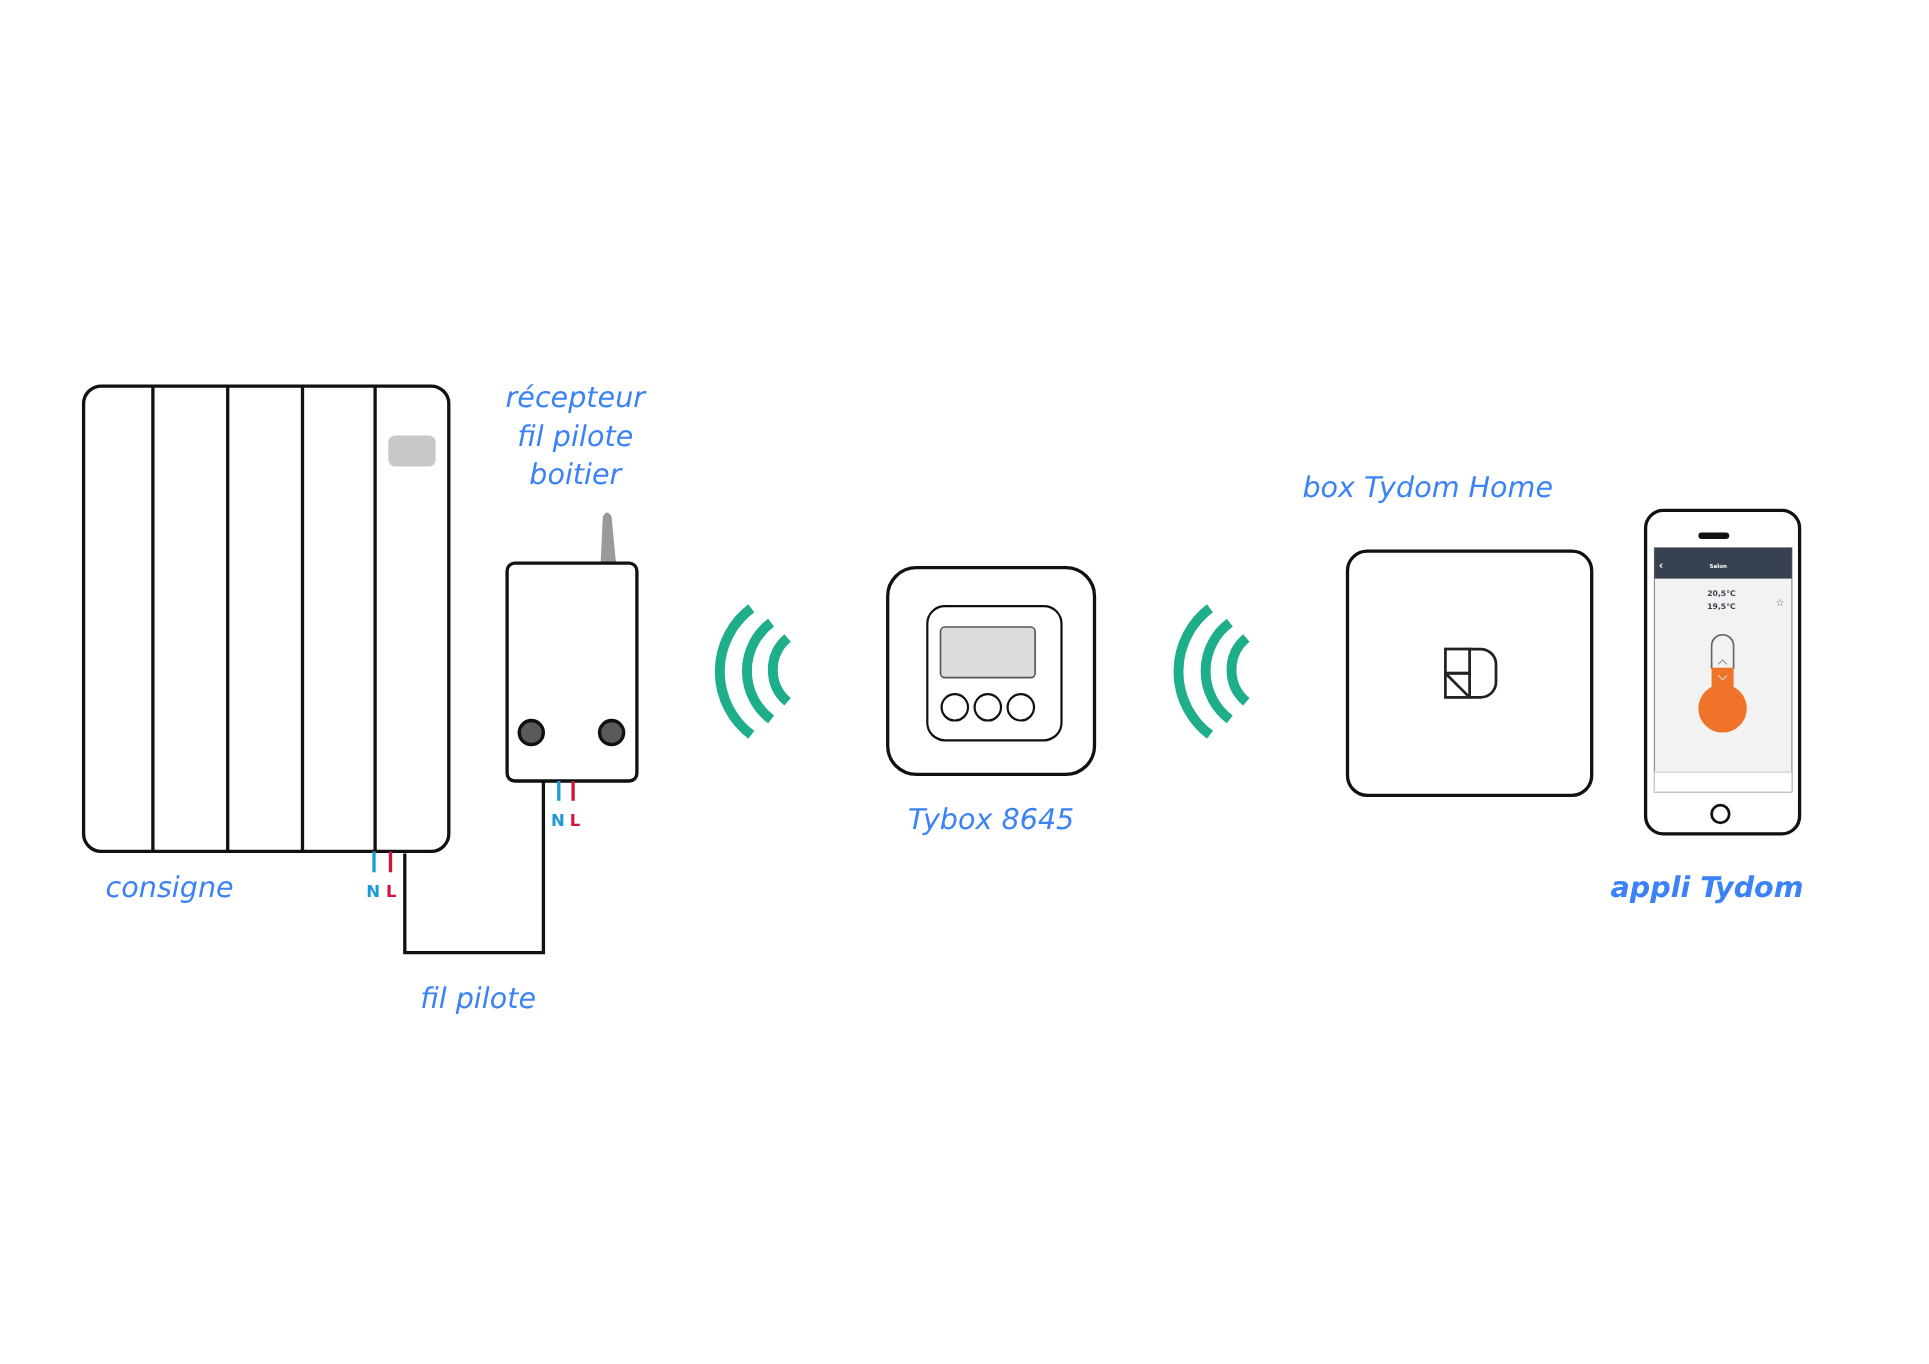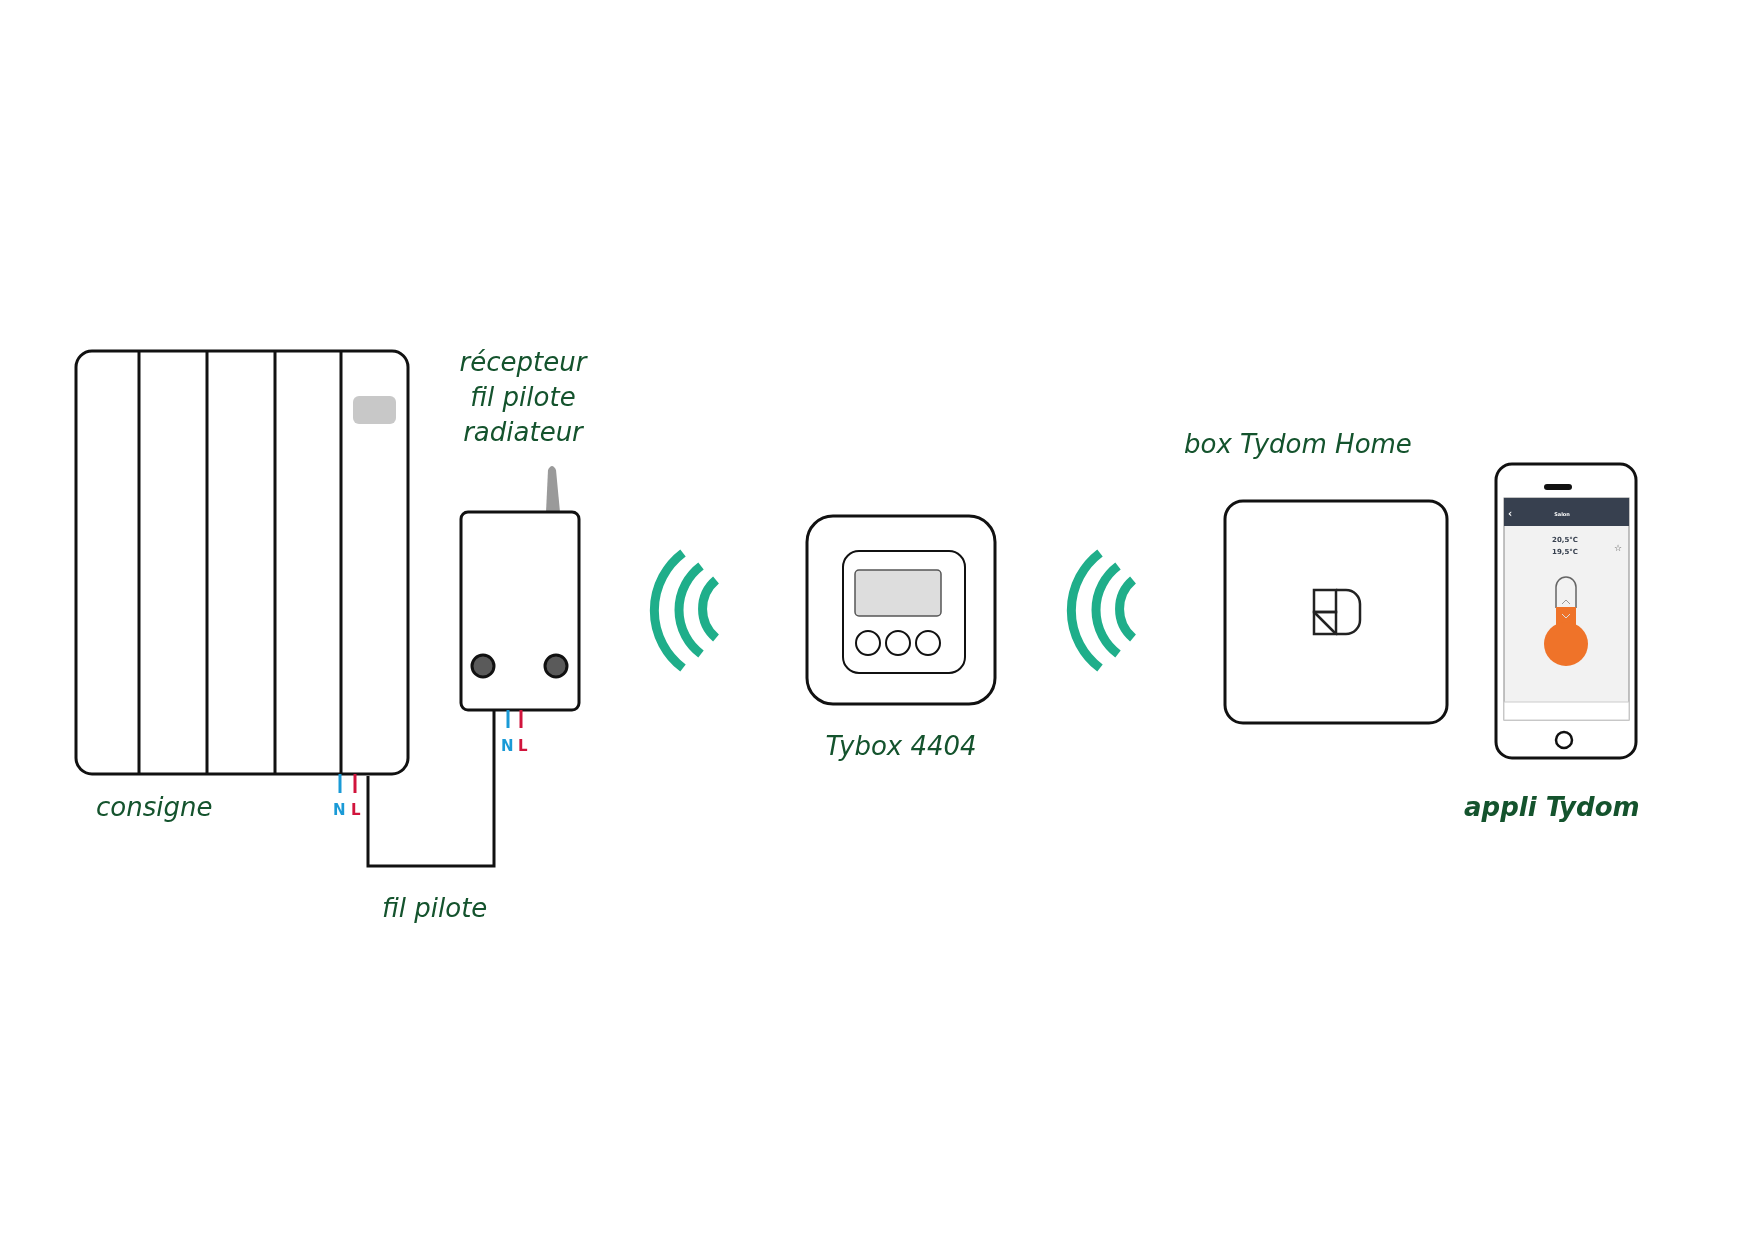--- a/index.html
+++ b/index.html
@@ -1,20 +1,20 @@
 <!DOCTYPE html>
 <html><head>
 <meta charset="utf-8">
 <style>
   html, body { margin: 0; padding: 0; background: #ffffff; }
   body { width: 1754px; height: 1240px; position: relative; overflow: hidden;
          font-family: "DejaVu Sans", sans-serif; }
   svg#diagram { position: absolute; left: 0; top: 0; }
   .lbl { position: absolute; font-family: "DejaVu Sans", sans-serif; font-style: italic;
-         font-size: 26px; color: #14532d; text-align: center; line-height: 35px; white-space: nowrap; }
+         font-size: 26px; color: #3b82f6; text-align: center; line-height: 35px; white-space: nowrap; }
   .wire-letter { font-family: "DejaVu Sans", sans-serif; font-weight: bold; font-size: 15px; }
   .phone-text { font-family: "DejaVu Sans", sans-serif; font-weight: bold; }
 </style>
 </head>
 <body>
 
 <svg id="diagram" width="1754" height="1240" viewBox="0 0 1754 1240" xmlns="http://www.w3.org/2000/svg">
 
   <g>
     <rect x="76" y="351" width="332" height="423" rx="16" ry="16" fill="#fff" stroke="#111" stroke-width="3"></rect>
@@ -96,24 +96,24 @@
     <rect x="1504" y="702" width="125" height="18" fill="#ffffff" stroke="#ccc" stroke-width="1"></rect>
     <circle cx="1564" cy="740" r="8" fill="#fff" stroke="#111" stroke-width="2.5"></circle>
   </g>
 </svg>
 
 <div class="lbl" style="left:96px; top:790px;">consigne</div>
 
 <div style="position:absolute; left:440px; top:345px; width:166px;">
   <div class="lbl" style="position:static;">récepteur</div>
   <div class="lbl" style="position:static;">fil pilote</div>
-  <div class="lbl" style="position:static;">radiateur</div>
+  <div class="lbl" style="position:static;">boitier</div>
 </div>
 
 <div class="lbl" style="left:382px; top:891px;">fil pilote</div>
 
 <div style="position:absolute; left:745px; top:729px; width:312px;">
-  <div class="lbl" style="position:static;">Tybox 4404</div>
+  <div class="lbl" style="position:static;">Tybox 8645</div>
 </div>
 
 <div class="lbl" style="left:1184px; top:427px;">box Tydom Home</div>
 
 <div class="lbl" style="left:1464px; top:790px;font-weight:bold;">appli Tydom</div>
 
 </body></html>

